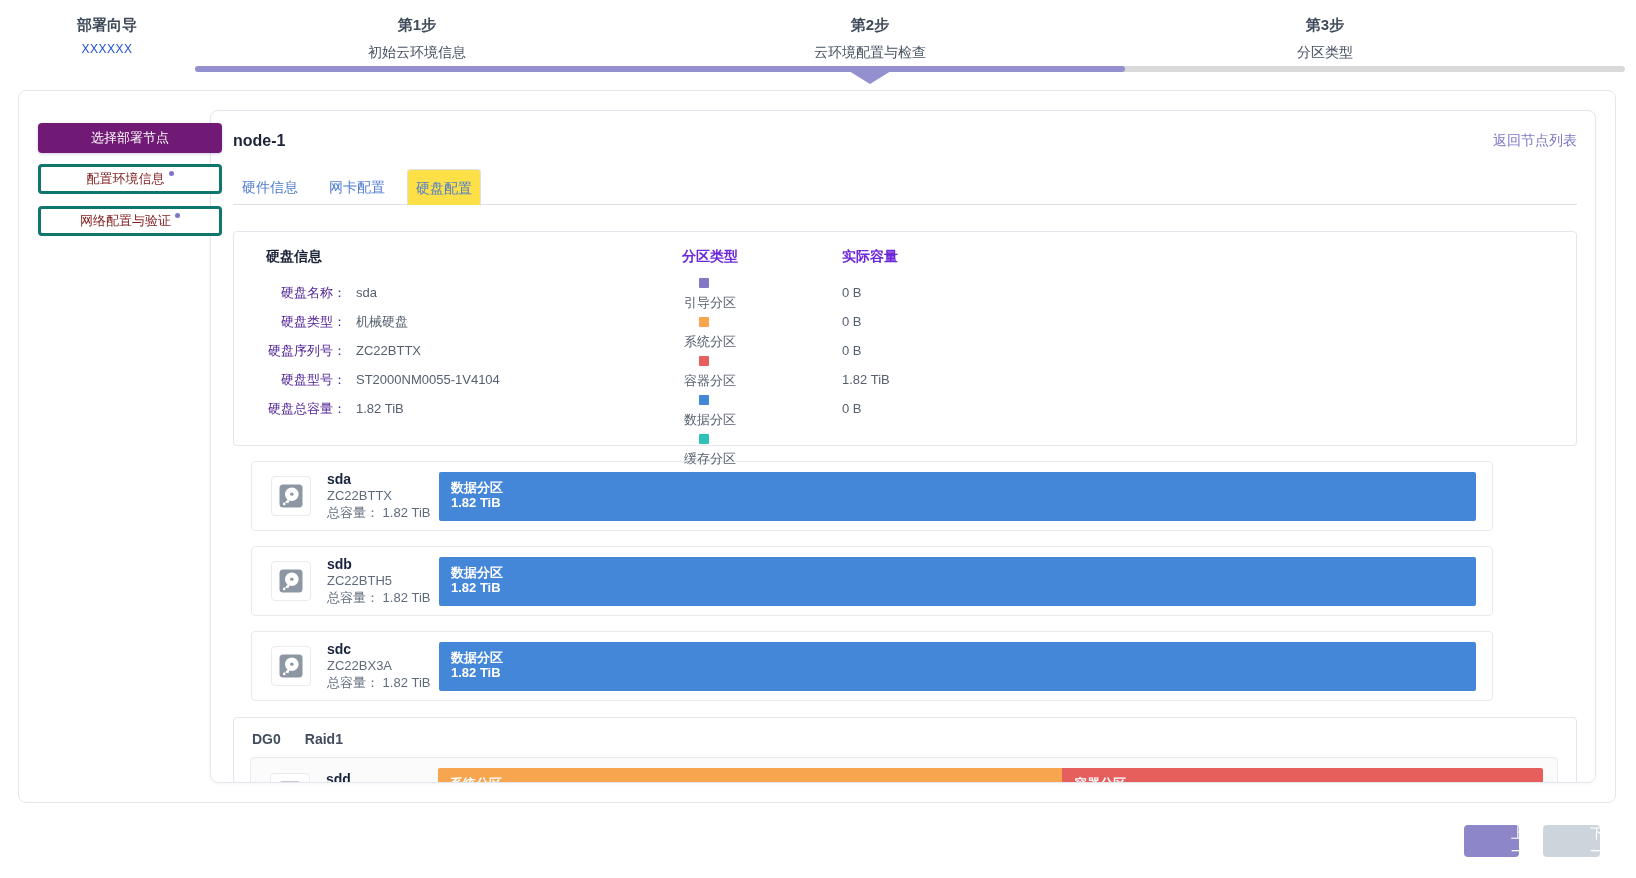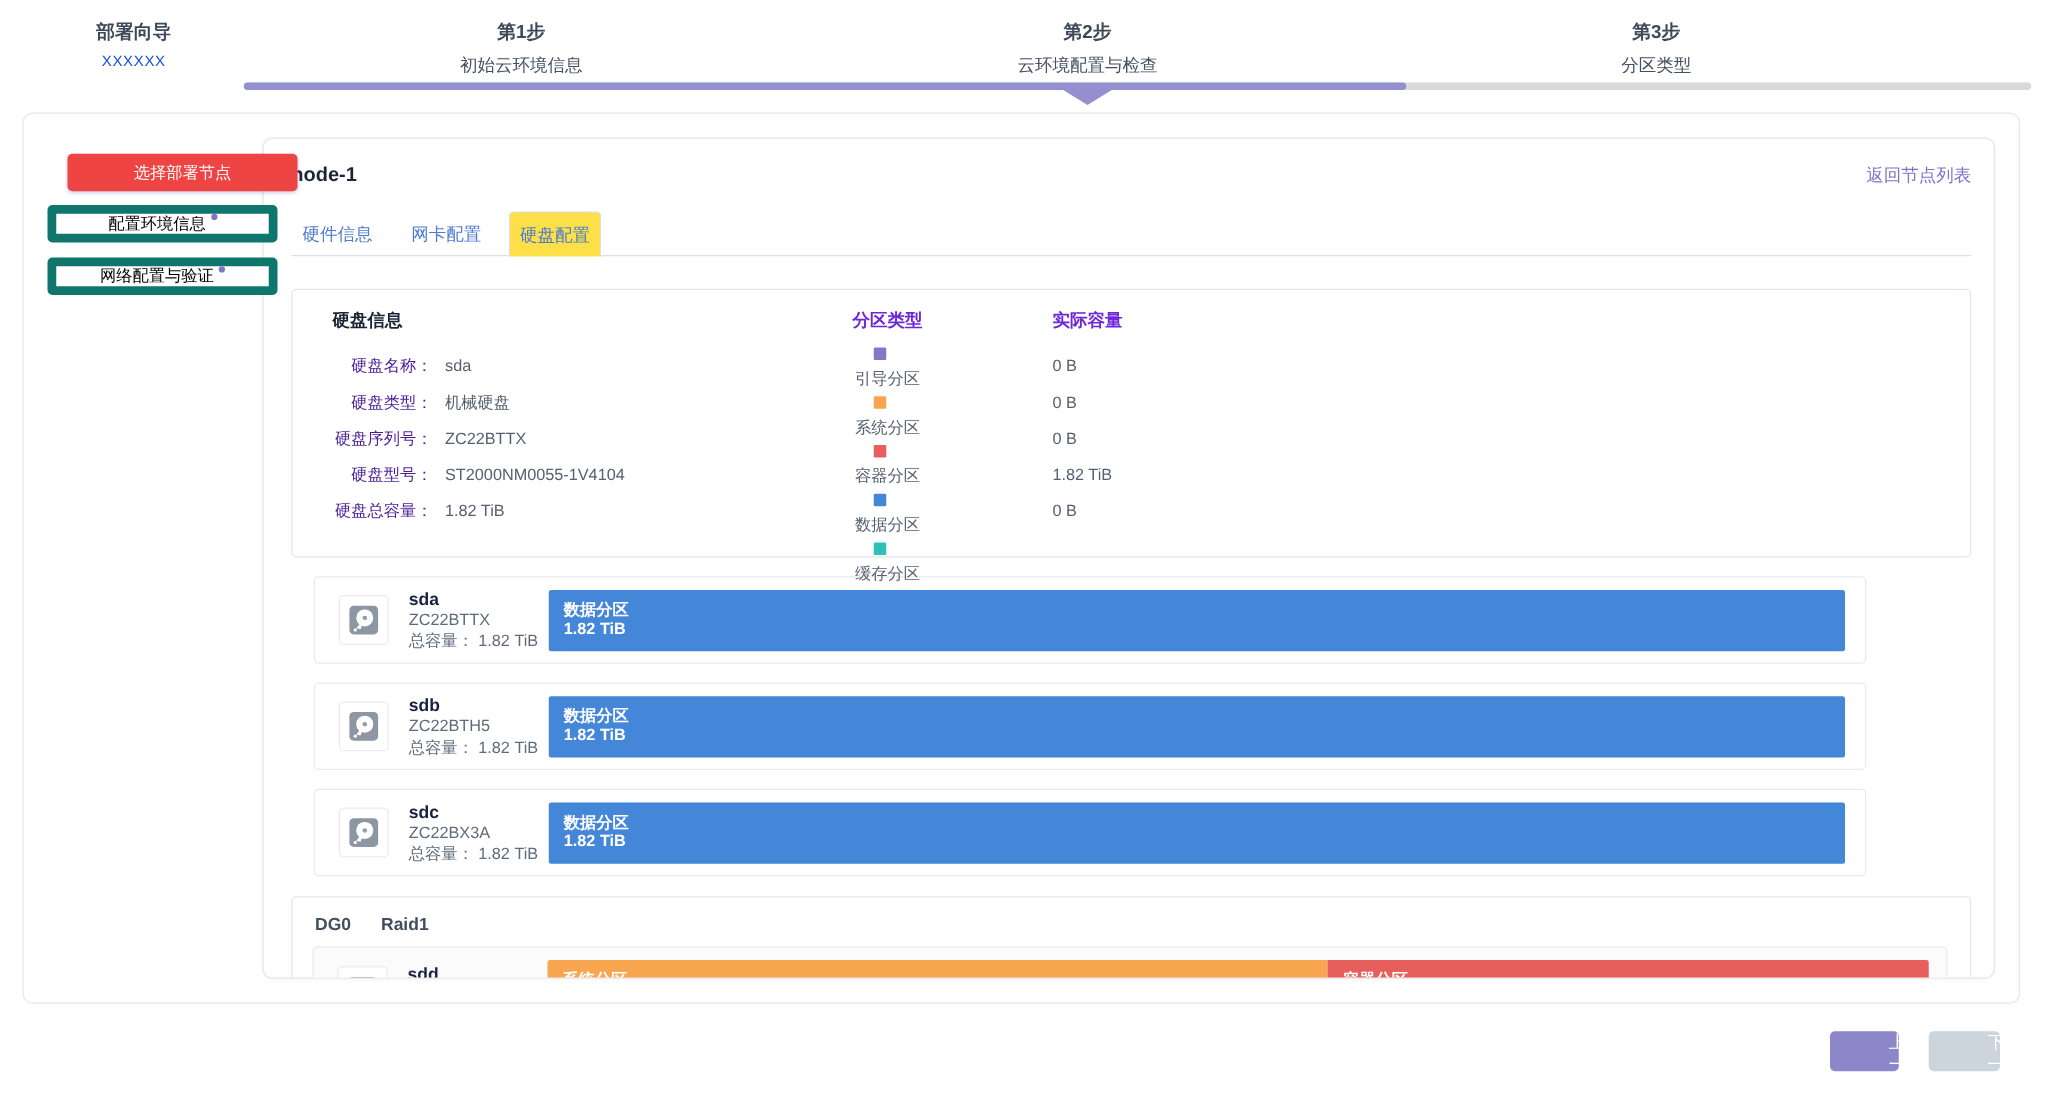--- a/index.html
+++ b/index.html
@@ -17,22 +17,22 @@
   .progress-track { position:absolute; left:195px; top:66px; width:1430px; height:6px; background:#d9d9d9; border-radius:3px; }
   .progress-fill { height:6px; width:65%; background:#948fce; border-radius:3px; }
   .step-arrow { position:absolute; left:870px; top:71px; transform:translateX(-50%); width:0; height:0;
     border-left:21px solid transparent; border-right:21px solid transparent; border-top:13px solid #948fce; }
 
   
   .outer-card { position:absolute; left:18px; top:90px; width:1598px; height:713px; border:1px solid #e3e6ec; border-radius:8px; background:#fff; }
 
   
   .side-item { position:absolute; left:38px; width:184px; height:30px; z-index:3; border-radius:4px; font-size:13px;
-    display:flex; align-items:center; justify-content:center; cursor:pointer; background:#fff; border:7px solid #0f766e; color:#000000; }
-  .side-item.selected { background:#ef4444; border:none; color:#fff; box-shadow:0 1px 3px rgba(120,110,190,.35);margin-left:16px; }
+    display:flex; align-items:center; justify-content:center; cursor:pointer; background:#fff; border:3px solid #0f766e; color:#7f1d1d; }
+  .side-item.selected { background:#701a75; border:none; color:#fff; box-shadow:0 1px 3px rgba(120,110,190,.35); }
   .side-1 { top:123px; } .side-2 { top:164px; } .side-3 { top:206px; }
   .side-dot { display:inline-block; width:5px; height:5px; border-radius:50%; background:#8273c6; margin-left:4px; position:relative; top:-6px; }
 
   
   .panel { position:absolute; left:210px; top:110px; width:1386px; height:673px; background:#fff; border:1px solid #e3e6ec;
     border-radius:8px; overflow:hidden; box-shadow:0 1px 4px rgba(0,0,0,.04); z-index:1; padding:0 18px 0 22px; }
   .panel-header { display:flex; justify-content:space-between; align-items:center; margin-top:19px; height:22px; }
   .panel-title { font-size:16px; font-weight:600; color:#1c2438; }
   .back-link { font-size:14px; color:#7b76ca; cursor:pointer; text-decoration:none; }
 

